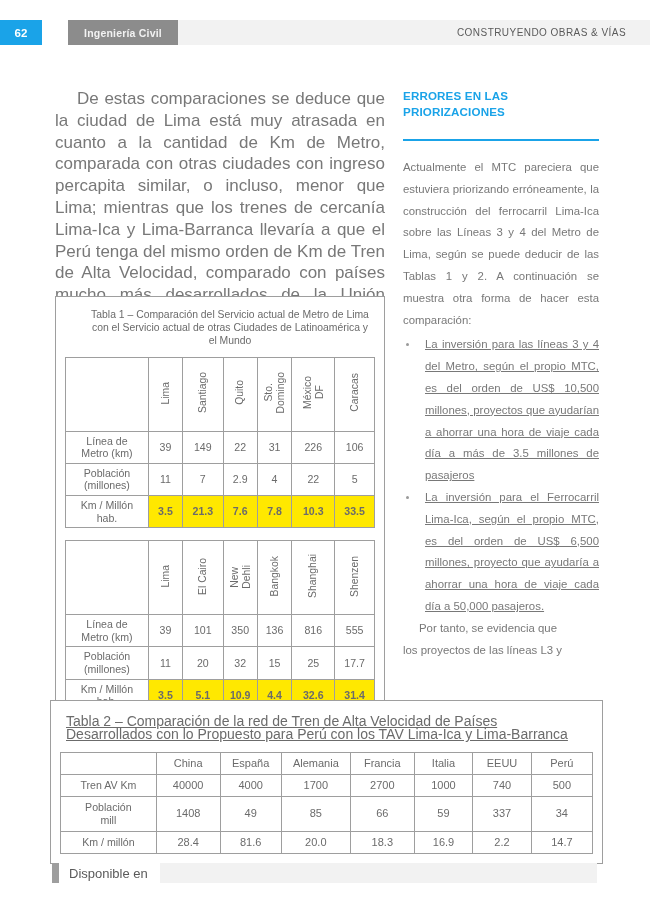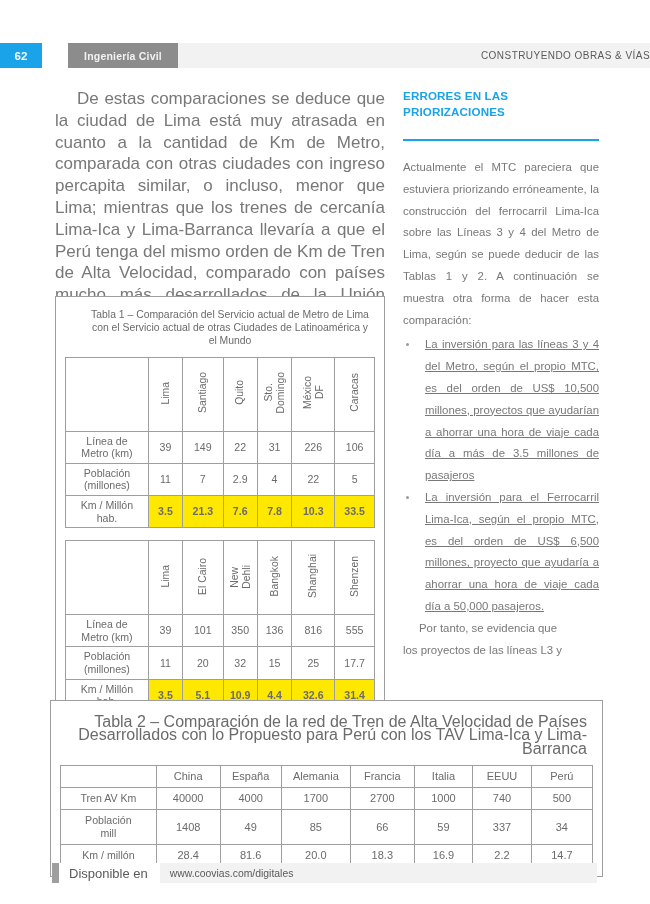--- a/index.html
+++ b/index.html
@@ -14,21 +14,21 @@
     position: relative;
     width: 650px;
     height: 904px;
     background: #ffffff;
   }
 
   
   .header {
     position: absolute;
     left: 0;
-    top: 43px;
+    top: 20px;
     width: 650px;
     height: 25px;
     display: flex;
     align-items: stretch;
   }
   .page-number {
     width: 42px;
     background: #1aa3e8;
     color: #ffffff;
     font-size: 11.5px;
@@ -49,20 +49,21 @@
     align-items: center;
     justify-content: center;
     letter-spacing: 0.2px;
   }
   .header-right {
     flex: 1;
     background: #f2f2f2;
     display: flex;
     align-items: center;
     justify-content: flex-end;
+    padding-right: 24px;
   }
   .header-right-text {
     font-size: 10px;
     color: #5a5a5a;
     letter-spacing: 0.45px;
     font-weight: 500;
   }
 
   
   .col-left {
@@ -185,25 +186,26 @@
     white-space: pre-line;
     color: #6b6b6b;
   }
   td.hl { background: #ffe800; font-weight: bold; font-size: 11px; color: #6b6b6b; }
 
   .t1-wrap { position: absolute; left: 55px; top: 296px; width: 330px; }
   .t1-gap { height: 12px; }
 
   .t2-wrap { position: absolute; left: 50px; top: 700px; width: 553px; }
   .t2-caption {
-    text-align: right;
-    font-size: 16px;
+    text-align: left;
+    font-size: 14px;
     line-height: 13.4px;
     color: #6b6b6b;
     padding: 6px 6px 10px 6px;
+    text-decoration: underline;
   }
   table.grid2 {
     border-collapse: collapse;
     width: 100%;
     table-layout: fixed;
   }
   table.grid2 td {
     border: 1px solid #9e9e9e;
     text-align: center;
     vertical-align: middle;
@@ -458,16 +460,15 @@
             <td>14.7</td>
           </tr>
         </tbody>
       </table>
     </div>
   </div>
 
   <div class="footer">
     <div class="footer-bar"></div>
     <div class="footer-label">Disponible en</div>
-    <div class="footer-url">www.coovias.com/digitales</div>
   </div>
 
 </div>
 
 </body></html>

